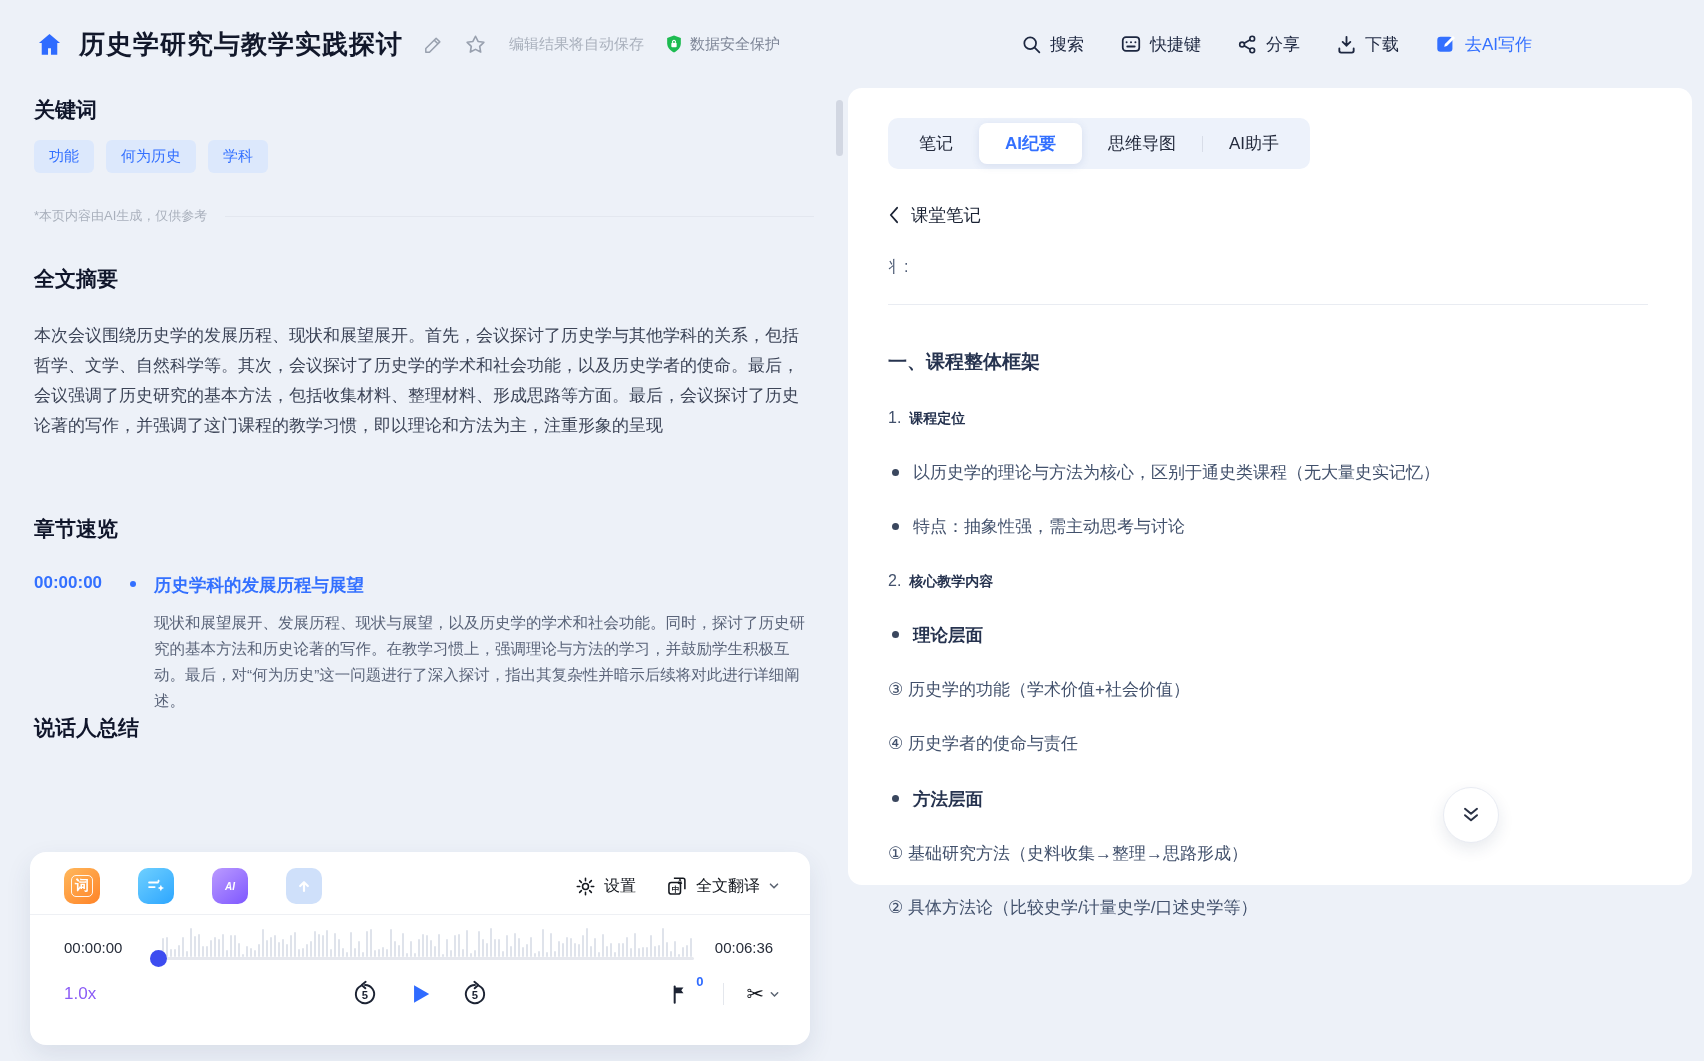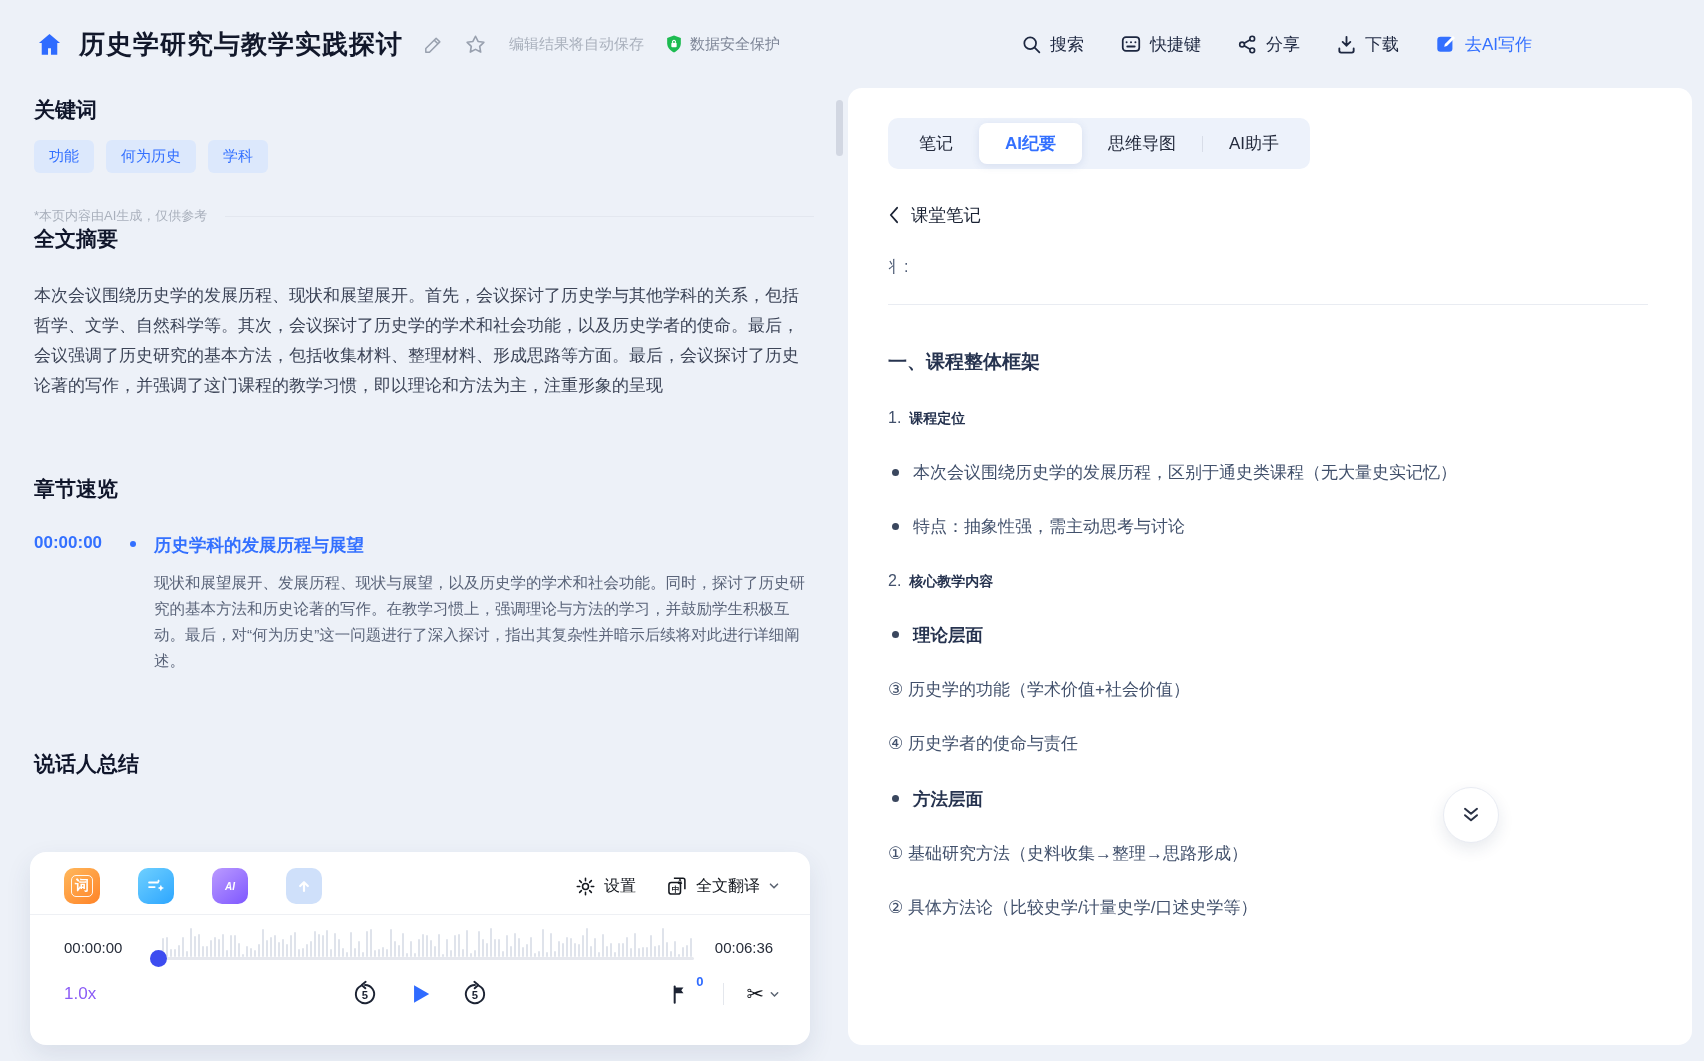--- a/index.html
+++ b/index.html
@@ -22,30 +22,30 @@
   .hact.blue{color:#3370ff;}
 
   
   .leftcol{position:absolute;left:34px;top:96px;width:780px;}
   .sech{font-size:21px;font-weight:700;color:#10162b;margin:0;}
   .tags{margin-top:16px;display:flex;gap:12px;}
   .tag{background:#dce8fc;color:#3370ff;padding:7px 15px;border-radius:6px;font-size:15px;cursor:pointer;}
   .noterow{margin-top:34px;display:flex;align-items:center;gap:18px;}
   .ainote{font-size:13px;color:#a9b0bc;white-space:nowrap;}
   .hline{flex:1;height:1px;background:#e3e7ef;}
-  .sum-h{font-family:Liberation Mono, monospace;}
+  .sum-h{margin-top:40px;font-family:Liberation Mono, monospace;}
   .sumbody{margin-top:28px;height:142px;overflow:hidden;font-size:17px;line-height:30px;color:#3c4457;}
   .chap-h{margin-top:52px;}
   .chaprow{margin-top:30px;display:flex;align-items:flex-start;}
   .ctime{color:#3370ff;font-weight:700;font-size:17px;width:96px;cursor:pointer;}
   .cdot{width:6px;height:6px;border-radius:50%;background:#3370ff;margin:8px 18px 0 0;flex:none;}
   .chapbody{flex:1;}
   .chaptitle{color:#3370ff;font-weight:700;font-size:17.5px;cursor:pointer;}
   .chapdesc{margin-top:13px;font-size:15.5px;line-height:26px;color:#5a6479;width:660px;}
-  .spk-h{margin-top:76px;}
+  .spk-h{}
 
   
   .player{position:absolute;left:30px;top:852px;width:780px;height:193px;background:#fff;border-radius:16px;
           box-shadow:0 10px 26px rgba(40,60,100,.10);}
   .prow1{display:flex;align-items:center;padding:16px 30px 10px 34px;}
   .fics{display:flex;gap:38px;}
   .fic{width:36px;height:36px;border-radius:10px;display:flex;align-items:center;justify-content:center;cursor:pointer;}
   .fic-word{background:linear-gradient(140deg,#ffb85c,#ff8327);}
   .fic-word i{font-style:normal;color:#fff;font-size:14px;font-weight:700;border:1.5px solid rgba(255,255,255,.9);border-radius:5px;padding:1px 3px;}
   .fic-polish{background:linear-gradient(140deg,#6fd0ff,#2da6ff);}
@@ -68,21 +68,21 @@
   .ctr{position:absolute;left:50%;transform:translateX(-50%);display:flex;align-items:center;gap:28px;}
   .cbtn{cursor:pointer;}
   .p3r{margin-left:auto;display:flex;align-items:center;gap:22px;}
   .flagwrap{position:relative;cursor:pointer;padding-right:10px;}
   .flagsup{position:absolute;top:-8px;right:-2px;color:#2f6bff;font-size:13px;font-weight:700;}
   .vdiv{width:1px;height:22px;background:#e4e7ed;}
   .cutwrap{display:flex;align-items:center;gap:5px;cursor:pointer;}
   .scis{font-family:"DejaVu Sans",sans-serif;font-size:21px;color:#14181f;line-height:1;}
 
   
-  .rpanel{position:absolute;left:848px;top:88px;width:844px;height:957px;background:#fff;border-radius:14px;}
+  .rpanel{position:absolute;left:848px;top:88px;width:844px;height:797px;background:#fff;border-radius:14px;}
   .rinner{padding:30px 44px 0 40px;}
   .tabbar{display:inline-flex;align-items:center;background:#edf2fb;border-radius:10px;padding:5px;}
   .tab{padding:9px 26px;font-size:17px;font-weight:500;color:#242b3d;border-radius:8px;cursor:pointer;white-space:nowrap;}
   .tab.active{background:#fff;color:#3370ff;font-weight:700;box-shadow:0 2px 8px rgba(50,80,160,.12);}
   .tabdiv{width:1px;height:16px;background:#d8dde8;}
   .backrow{margin-top:34px;display:flex;align-items:center;gap:12px;font-size:17.5px;color:#1b2334;cursor:pointer;}
   .stub{margin-top:30px;font-size:16px;color:#4c5a74;}
   .hr2{margin-top:26px;height:1px;background:#e9ecf2;}
   .rcontent{margin-top:42px;width:610px;}
   .blk{margin-bottom:27px;font-size:17px;color:#42516c;line-height:1.6;}
@@ -453,21 +453,21 @@
           </svg>
         <span>课堂笔记</span>
       </div>
 
       <div class="stub">丬:</div>
       <div class="hr2"></div>
 
       <div class="rcontent">
         <div class="blk h1">一、课程整体框架</div>
         <div class="blk numb"><span class="n">1.</span><b>课程定位</b></div>
-        <div class="blk bul">本次会议围绕历史学的发展历程，区别于通史类课程（无大量史实记忆）</div>
+        <div class="blk bul">以历史学的理论与方法为核心，区别于通史类课程（无大量史实记忆）</div>
         <div class="blk bul">特点：抽象性强，需主动思考与讨论</div>
         <div class="blk numb"><span class="n">2.</span><b>核心教学内容</b></div>
         <div class="blk bulb">理论层面</div>
         <div class="blk">③ 历史学的功能（学术价值+社会价值）</div>
         <div class="blk">④ 历史学者的使命与责任</div>
         <div class="blk bulb">方法层面</div>
         <div class="blk">① 基础研究方法（史料收集→整理→思路形成）</div>
         <div class="blk">② 具体方法论（比较史学/计量史学/口述史学等）</div>
       </div>
     </div>

